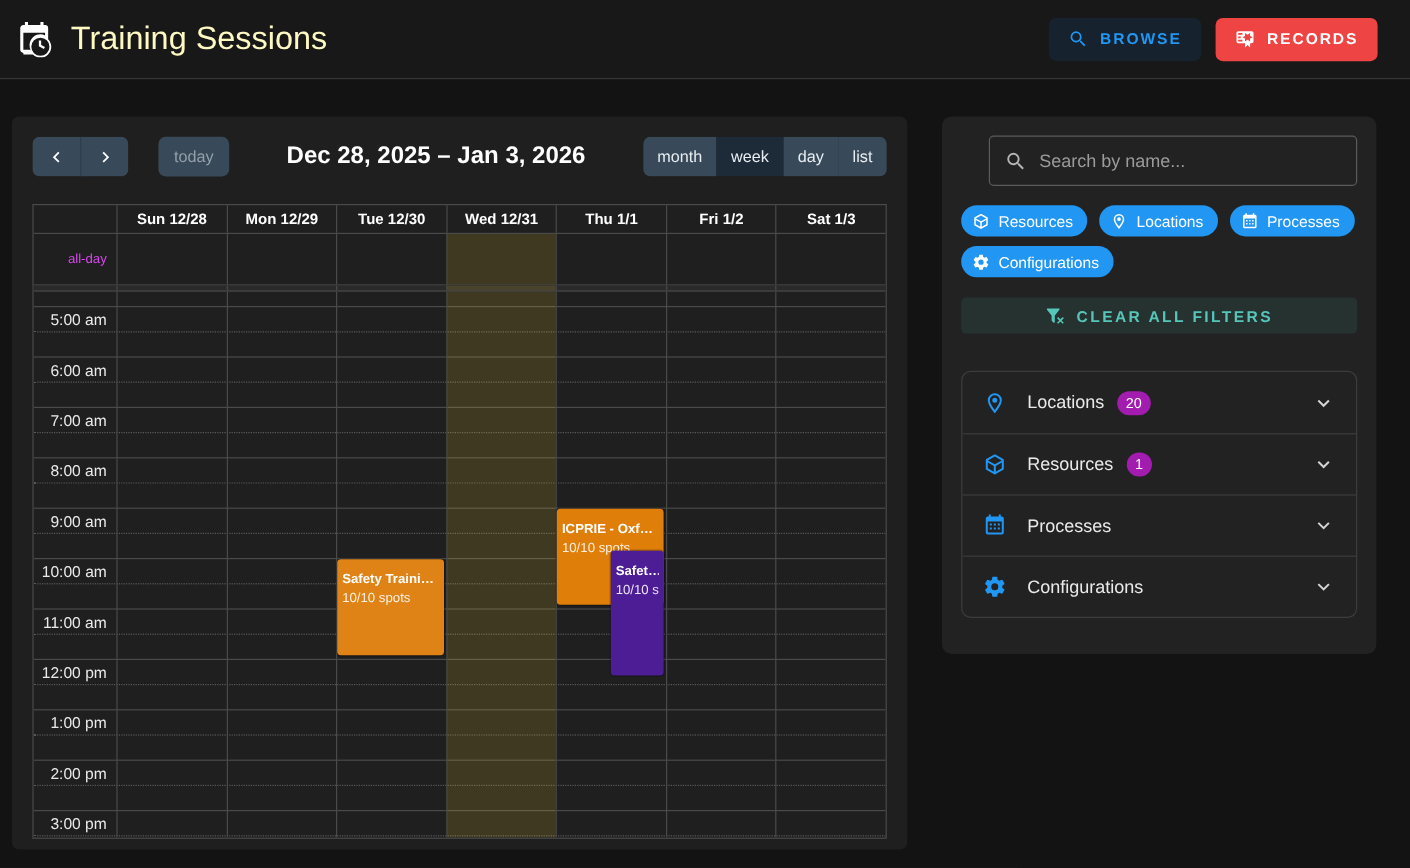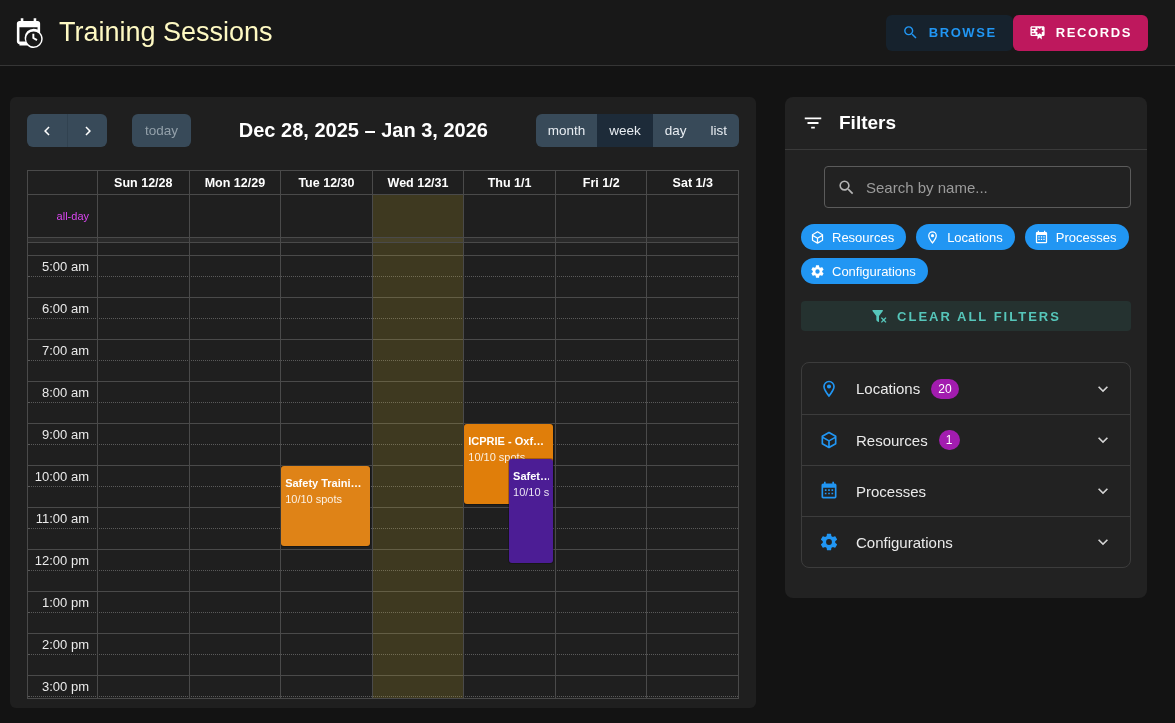--- a/index.html
+++ b/index.html
@@ -6,21 +6,21 @@
   html,body { width:1175px; height:723px; overflow:hidden; }
   body { background:#131313; font-family:"Liberation Sans", sans-serif; color:#fff; }
   svg { display:block; }
 
   
   .topbar { height:66px; display:flex; align-items:center; padding:0 27px 0 13px; background:#181818; border-bottom:1px solid #353535; }
   .app-icon { width:31px; height:31px; color:#fff; }
   .app-title { margin-left:15px; font-size:27px; font-weight:400; color:#fef9c3; flex:1; white-space:nowrap; }
   .btn { display:inline-flex; align-items:center; gap:10px; height:36px; padding:0 16px; border:none; border-radius:6px; font-family:inherit; font-size:13px; font-weight:bold; letter-spacing:1.6px; cursor:pointer; }
   .btn-browse { background:#16222d; color:#2196f3; }
-  .btn-records { background:#be185d; color:#fff; }
+  .btn-records { background:#ef4444; color:#fff; margin-left:12px; }
   .btn svg { width:17px; height:17px; }
 
   
   .content { display:flex; align-items:flex-start; gap:29px; padding:31px 0 0 10px; }
   .cal-card { width:746px; height:611px; background:#1f1f1f; border-radius:6px; padding:17px; flex:none; }
   .filters-card { width:362px; background:#222; border-radius:8px; flex:none; }
 
   
   .cal-toolbar { display:flex; align-items:center; height:33px; margin-bottom:23px; }
   .nav-group { display:flex; border-radius:6px; overflow:hidden; flex:none; }
@@ -230,26 +230,20 @@
             <div class="event" style="left: calc(64.2857%); width: calc(7.14286% - 2px); z-index: 3; top: 216px; height: 104px; background: #4c1d95;">
               <div class="ev-title">Safet…</div>
               <div class="ev-spots">10/10 spots</div>
             </div>
           </div>
       </div>
     </div>
   </div>
 
   <div class="filters-card">
-    <div class="f-header">
-      <svg viewBox="0 0 24 24" fill="currentColor">
-          <path d="M6,13H18V11H6M3,6V8H21V6M10,18H14V16H10V18Z"></path>
-        </svg>
-      <div class="f-title">Filters</div>
-    </div>
     <div class="f-body">
       <div class="search-box">
         <svg viewBox="0 0 24 24" fill="currentColor">
             <path d="M9.5,3A6.5,6.5 0 0,1 16,9.5C16,11.11 15.41,12.59 14.44,13.73L14.71,14H15.5L20.5,19L19,20.5L14,15.5V14.71L13.73,14.44C12.59,15.41 11.11,16 9.5,16A6.5,6.5 0 0,1 3,9.5A6.5,6.5 0 0,1 9.5,3M9.5,5C7,5 5,7 5,9.5C5,12 7,14 9.5,14C12,14 14,12 14,9.5C14,7 12,5 9.5,5Z"></path>
           </svg>
         <input type="text" placeholder="Search by name..." style="">
       </div>
       <div class="chips">
         <button class="chip">
           <svg viewBox="0 0 24 24" fill="currentColor">

